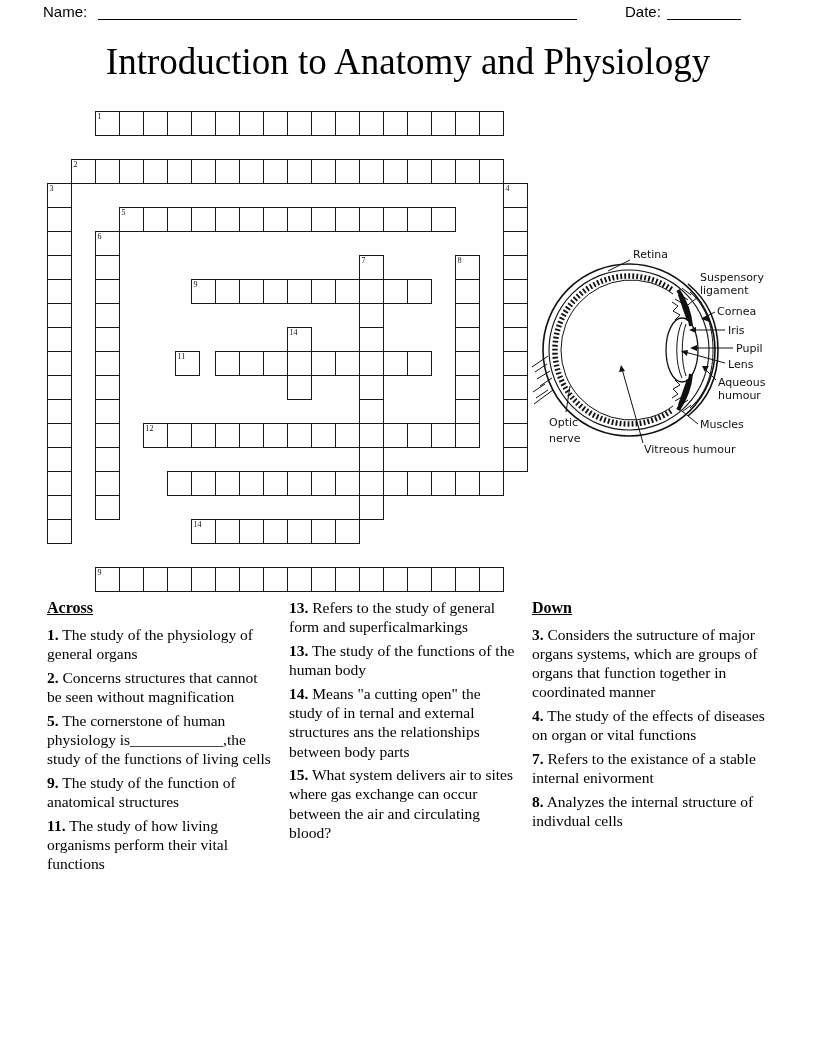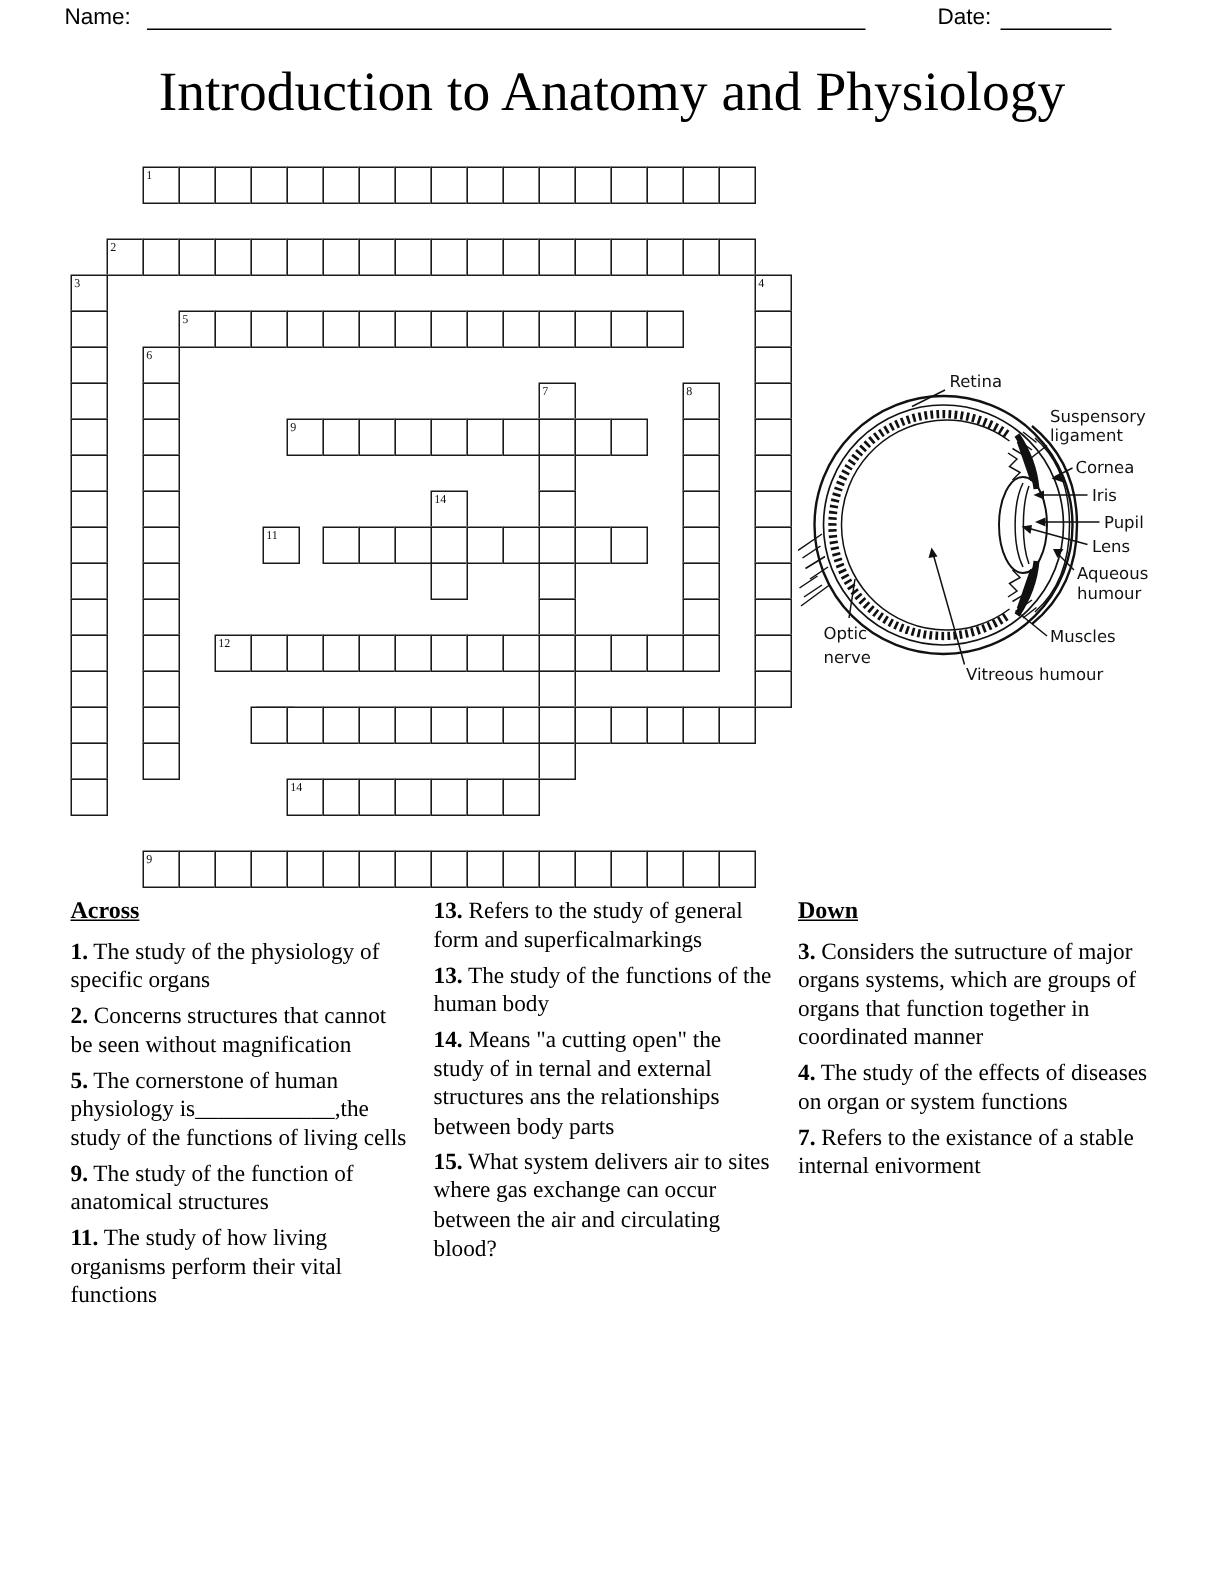--- a/index.html
+++ b/index.html
@@ -329,35 +329,36 @@
   <text x="186" y="159">humour</text>
   <text x="168" y="188">Muscles</text>
   <text x="17" y="186">Optic</text>
   <text x="17" y="202">nerve</text>
   <text x="112" y="213">Vitreous humour</text>
 </svg>
 
 <div id="clue-col1" class="abs clue-col">
   <h2 class="clue-head">Across</h2>
   <div>
-      <p class="clue"><b>1.</b><span> The study of the physiology of specific organs</span></p>
+      <p class="clue"><b>1.</b><span> The study of the physiology of general organs</span></p>
       <p class="clue"><b>2.</b><span> Concerns structures that cannot be seen without magnification</span></p>
       <p class="clue"><b>5.</b><span> The cornerstone of human physiology is____________,the study of the functions of living cells</span></p>
       <p class="clue"><b>9.</b><span> The study of the function of anatomical structures</span></p>
       <p class="clue"><b>11.</b><span> The study of how living organisms perform their vital functions</span></p>
     </div>
 </div>
 <div id="clue-col2" class="abs clue-col">
   <div>
       <p class="clue"><b>13.</b><span> Refers to the study of general form and superficalmarkings</span></p>
       <p class="clue"><b>13.</b><span> The study of the functions of the human body</span></p>
       <p class="clue"><b>14.</b><span> Means "a cutting open" the study of in ternal and external structures ans the relationships between body parts</span></p>
       <p class="clue"><b>15.</b><span> What system delivers air to sites where gas exchange can occur between the air and circulating blood?</span></p>
     </div>
 </div>
 <div id="clue-col3" class="abs clue-col">
   <h2 class="clue-head">Down</h2>
   <div>
       <p class="clue"><b>3.</b><span> Considers the sutructure of major organs systems, which are groups of organs that function together in coordinated manner</span></p>
-      <p class="clue"><b>4.</b><span> The study of the effects of diseases on organ or system functions</span></p>
+      <p class="clue"><b>4.</b><span> The study of the effects of diseases on organ or vital functions</span></p>
       <p class="clue"><b>7.</b><span> Refers to the existance of a stable internal enivorment</span></p>
+      <p class="clue"><b>8.</b><span> Analyzes the internal structure of indivdual cells</span></p>
     </div>
 </div>
 
 </body></html>

